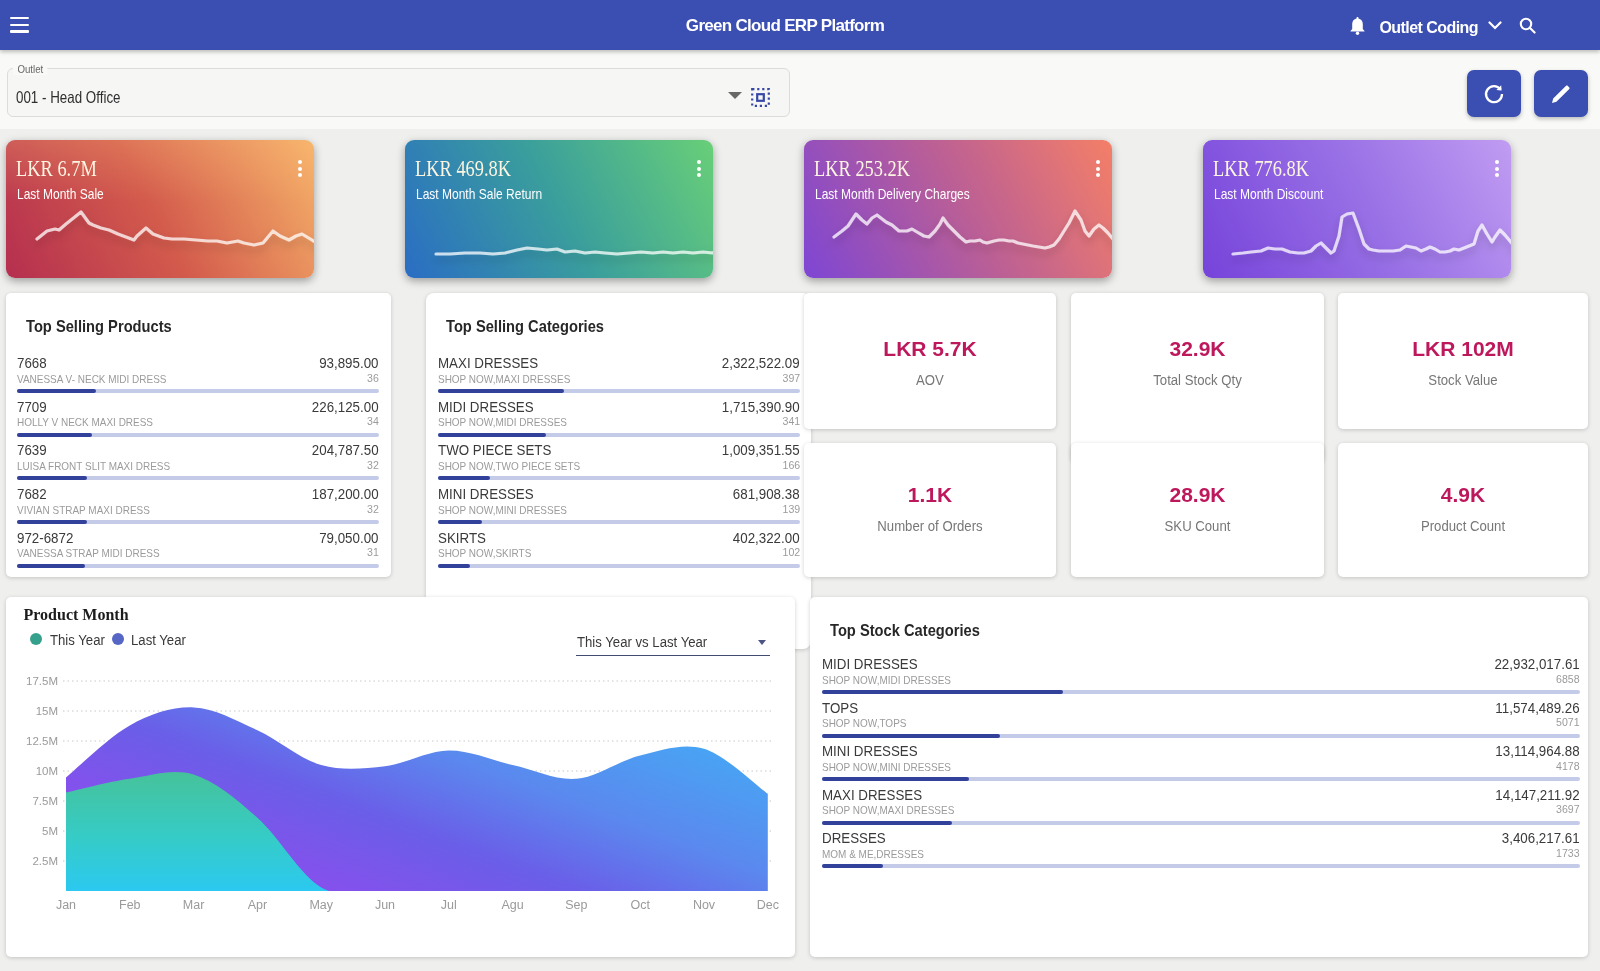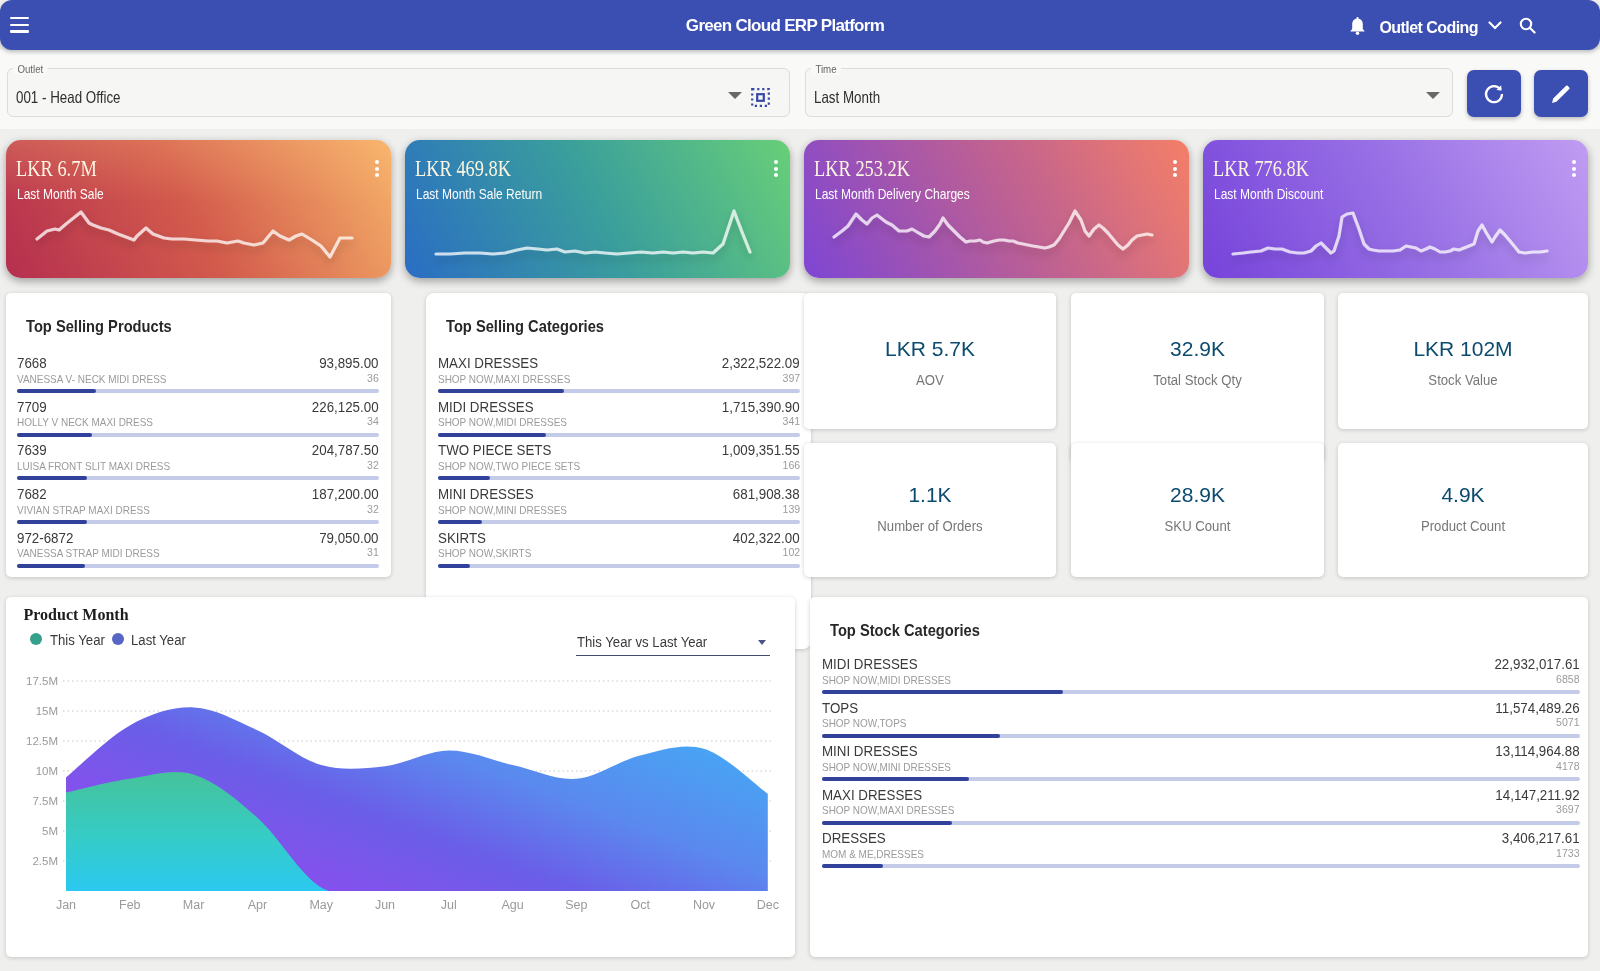--- a/index.html
+++ b/index.html
@@ -1,51 +1,51 @@
 <!DOCTYPE html>
 <html><head>
 <meta charset="utf-8">
 <style>
 * { margin:0; padding:0; box-sizing:border-box; }
 html,body { width:1600px; height:971px; background:#efefee; font-family:"Liberation Sans", sans-serif; overflow:hidden; }
 .abs { position:absolute; }
 
-.appbar { position:absolute; left:0; top:0; width:1600px; height:50px; background:#3b4eb2; box-shadow:0 2px 4px rgba(0,0,0,.25); z-index:10;border-radius:12px; }
+.appbar { position:absolute; left:0; top:0; width:1600px; height:50px; background:#3b4eb2; box-shadow:0 2px 4px rgba(0,0,0,.25); z-index:10; }
 .appbar .title { position:absolute; left:0; width:1570px; top:16px; text-align:center; color:#fff; font-size:17px; font-weight:bold; letter-spacing:-.7px; }
 .hamb { position:absolute; left:10px; top:17px; width:19px; height:16px; }
 .hamb div { height:2.4px; background:#fff; border-radius:1px; margin-bottom:4.2px; }
 .usr { position:absolute; top:19px; right:122px; color:#fff; font-size:16px; font-weight:bold; letter-spacing:-.55px; }
 
 .filterbar { position:absolute; left:0; top:50px; width:1600px; height:79px; background:#f9f9f8; }
 .selbox { position:absolute; top:18px; height:49px; border:1px solid #dcdcdc; border-radius:6px; background:#f6f6f5; }
 .selbox .lbl { position:absolute; top:-6px; left:5px; padding:0 5px; background:#f9f9f8; font-size:11px; color:#666; transform:scaleX(.88); transform-origin:0 0; }
 .selbox .val { position:absolute; left:8px; top:18.5px; font-size:16.5px; color:#2e2e2e; transform:scaleX(.81); transform-origin:0 0; }
 .caret { position:absolute; width:0; height:0; border-left:6px solid transparent; border-right:6px solid transparent; border-top:6px solid #686868; }
 .fbtn { position:absolute; top:20px; width:54px; height:47px; background:#3b4eb2; border-radius:7px; box-shadow:0 2px 4px rgba(0,0,0,.25); }
 
-.gcard { position:absolute; top:140px; width:385px; height:138px; border-radius:15px; box-shadow:0 3px 8px rgba(0,0,0,.35); color:#fff; overflow:hidden; }
+.gcard { position:absolute; top:140px; width:308px; height:138px; border-radius:9px; box-shadow:0 3px 8px rgba(0,0,0,.35); color:#fff; overflow:hidden; }
 .gcard .amt { position:absolute; left:9.5px; top:16px; font-family:"Liberation Serif", serif; font-size:23px; color:#fcf5e2; transform:scaleX(.80); transform-origin:0 0; white-space:nowrap; }
 .gcard .sub { position:absolute; left:11px; top:45px; font-size:15px; color:#fff; transform:scaleX(.80); transform-origin:0 0; white-space:nowrap; }
 .gdots { position:absolute; right:12px; top:20px; width:4px; }
 .gdots div { width:4px; height:4px; border-radius:50%; background:#fff; margin-bottom:2.6px; }
 .spark { position:absolute; left:0; top:0; }
 
 .card { position:absolute; background:#fff; border-radius:5px; box-shadow:0 1px 4px rgba(0,0,0,.18); }
 .card h3 { position:absolute; font-size:16.5px; color:#272727; font-weight:bold; white-space:nowrap; transform:scaleX(.89); transform-origin:0 0; }
 
 .li { position:absolute; }
 .li .nm { position:absolute; left:0; top:0; font-size:14.5px; color:#3a3a3a; transform:scaleX(.92); transform-origin:0 0; white-space:nowrap; }
 .li .vl { position:absolute; right:0; top:0; font-size:14.5px; color:#3a3a3a; transform:scaleX(.92); transform-origin:100% 0; white-space:nowrap; }
 .li .sb { position:absolute; left:0; top:17.5px; font-size:10.5px; color:#9b9b9b; transform:scaleX(.95); transform-origin:0 0; white-space:nowrap; }
 .li .qt { position:absolute; right:0; top:16.5px; font-size:11.5px; color:#9b9b9b; transform:scaleX(.92); transform-origin:100% 0; }
 .li .tr { position:absolute; left:0; right:0; top:34px; height:4px; border-radius:2px; background:#c4cbe8; }
 .li .fl { position:absolute; left:0; top:0; height:4px; border-radius:2px; background:#32429b; }
 
 .kpi { text-align:center; }
-.kpi .v { position:absolute; left:0; right:0; top:44px; font-size:21px; font-weight:normal; color:#0c4a6e; }
+.kpi .v { position:absolute; left:0; right:0; top:44px; font-size:21px; font-weight:bold; color:#be185d; }
 .kpi .l { position:absolute; left:0; right:0; top:79px; font-size:14px; color:#777; transform:scaleX(.94); }
 .kpi2 .v { top:40px; } .kpi2 .l { top:75px; }
 </style>
 </head>
 <body>
 
 <div class="appbar">
   <div class="hamb">
       <div></div>
       <div></div>
@@ -68,25 +68,20 @@
 
 <div class="filterbar">
   <div class="selbox" style="left:7px; width:783px;">
     <div class="lbl">Outlet</div>
     <div class="val">001 - Head Office</div>
     <div class="caret" style="right:47px; top:23px; border-left-width:7.5px; border-right-width:7.5px; border-top-width:7px;"></div>
     <svg class="abs" style="right:19px; top:19px;" width="19" height="19" viewBox="0 0 19 19">
       <rect x="1.2" y="1.2" width="16.6" height="16.6" fill="none" stroke="#3747a8" stroke-width="2.2" stroke-dasharray="2.2 2.8"></rect>
       <rect x="6.2" y="6.2" width="6.6" height="6.6" fill="none" stroke="#3747a8" stroke-width="2.2"></rect>
     </svg>
-  </div>
-  <div class="selbox" style="left:805px; width:648px;">
-    <div class="lbl">Time</div>
-    <div class="val">Last Month</div>
-    <div class="caret" style="right:12px; top:23px; border-left-width:7.5px; border-right-width:7.5px; border-top-width:7px;"></div>
   </div>
   <div class="fbtn" style="left:1467px;">
     <svg class="abs" style="left:15px;top:12px" width="24" height="24" viewBox="0 0 24 24">
       <path d="M18.5 7.5 A8 8 0 1 0 20 12" stroke="#fff" stroke-width="2.3" fill="none"></path>
       <path d="M19.2 3.2 L19.6 8.4 L14.4 8 Z" fill="#fff"></path>
     </svg>
   </div>
   <div class="fbtn" style="left:1534px;">
     <svg class="abs" style="left:16px;top:13px" width="22" height="22" viewBox="0 0 22 22">
       <path d="M2 20 L3.2 15.6 L16.1 2.7 C16.5 2.3 17.2 2.3 17.6 2.7 L19.3 4.4 C19.7 4.8 19.7 5.5 19.3 5.9 L6.4 18.8 L2 20 Z" fill="#fff"></path>

